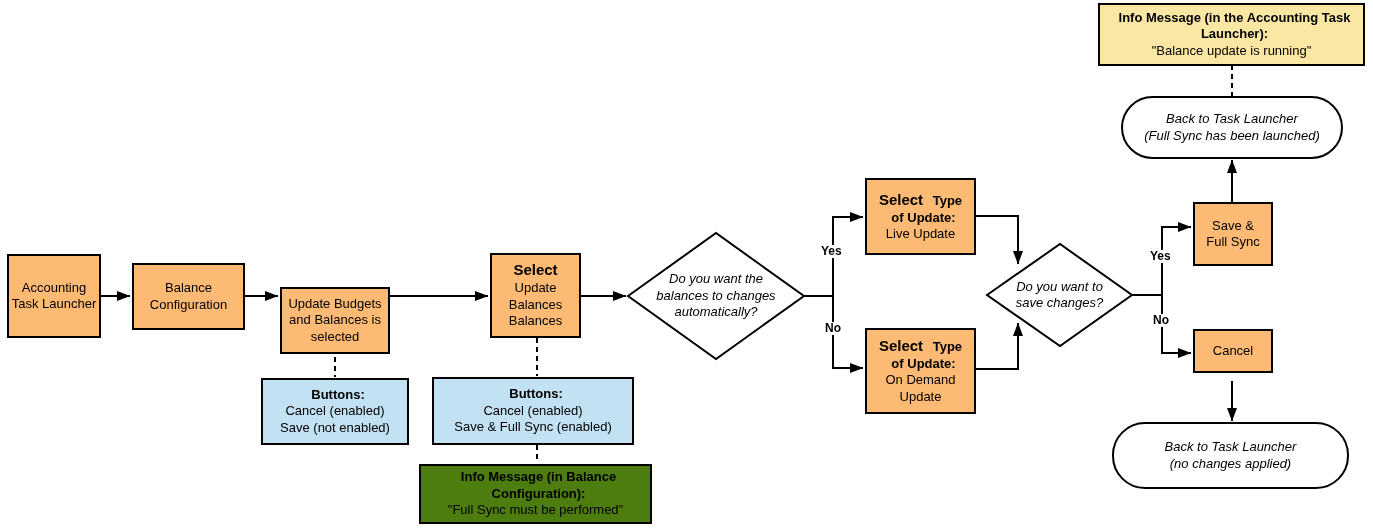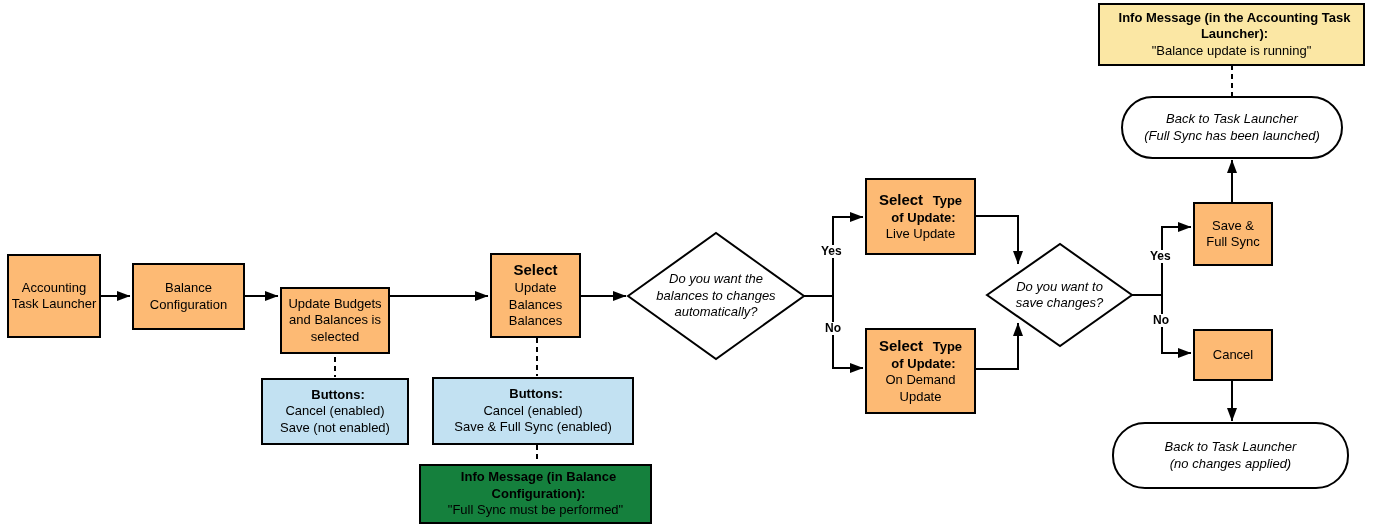--- a/index.html
+++ b/index.html
@@ -94,21 +94,21 @@
       <span class="b">Type</span>
     </div>
     <div class="b">of Update:</div>
     <div style="width:80px;">On Demand Update</div>
   </div>
 
   <div class="node proc" style="left:1193px;top:202px;width:80px;height:64px;">
     <div style="width:58px;">Save &amp; Full Sync</div>
   </div>
 
-  <div class="node proc" style="left:1193px;top:329px;width:80px;height:52px;">
+  <div class="node proc" style="left:1193px;top:329px;width:80px;height:44px;">
     <div>Cancel</div>
   </div>
 
   <div class="node overlay" style="left:646px;top:251px;width:140px;height:90px;">
     <div>Do you want the balances to changes automatically?</div>
   </div>
 
   <div class="node overlay" style="left:1004px;top:271px;width:111px;height:48px;align-items:center;">
     <div>Do you want to save changes?</div>
   </div>
@@ -128,21 +128,21 @@
     <div>Cancel (enabled)</div>
     <div>Save (not enabled)</div>
   </div>
 
   <div class="node note note-blue" style="left: 432px; top: 377px; width: 202px; height: 68px; background: rgb(194, 225, 242);">
     <div class="b">Buttons:</div>
     <div>Cancel (enabled)</div>
     <div>Save &amp; Full Sync (enabled)</div>
   </div>
 
-  <div class="node note note-yellow" style="left: 419px; top: 464px; width: 233px; height: 60px; background: #15803d;">
+  <div class="node note note-yellow" style="left: 419px; top: 464px; width: 233px; height: 60px; background: #4d7c0f;">
     <div class="b">Info Message (in Balance Configuration):</div>
     <div>"Full Sync must be performed"</div>
   </div>
 
   <div class="node note note-yellow" style="left: 1098px; top: 3px; width: 267px; height: 63px; background: rgb(251, 231, 164);">
     <div class="b">Info Message (in the Accounting Task Launcher):</div>
     <div>"Balance update is running"</div>
   </div>
 
   <span class="edge-label" style="left:819px;top:245px;">Yes</span>

